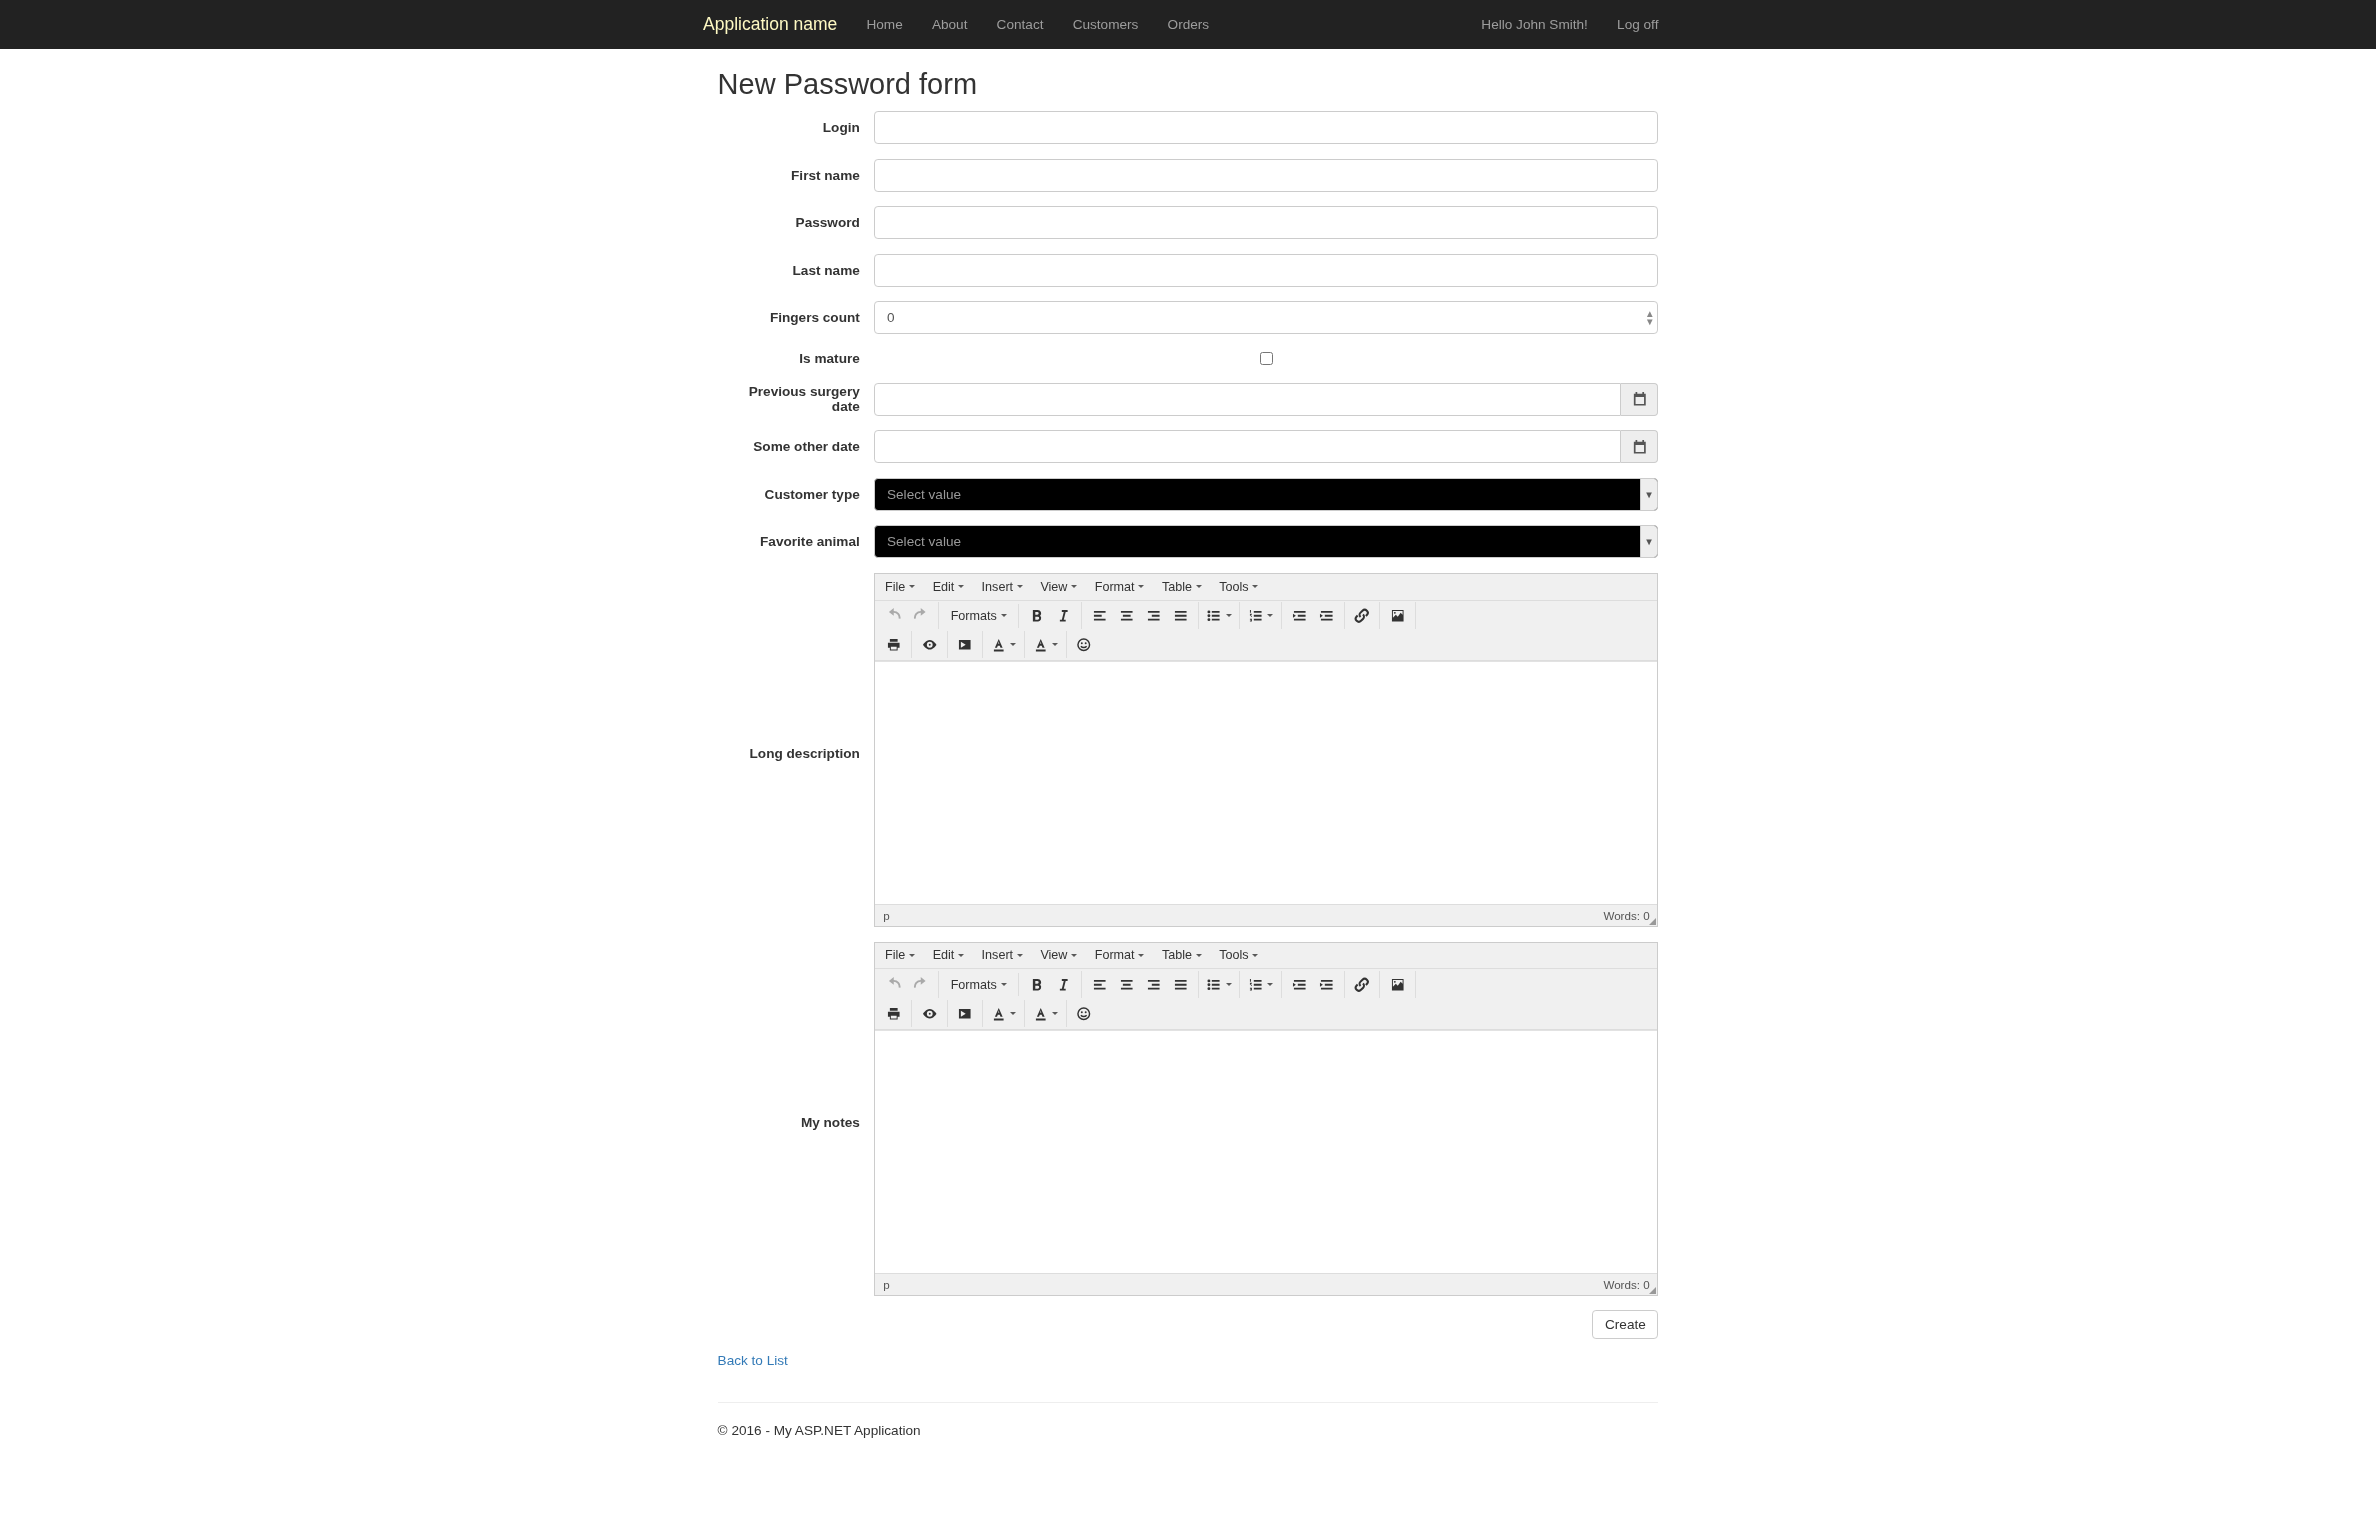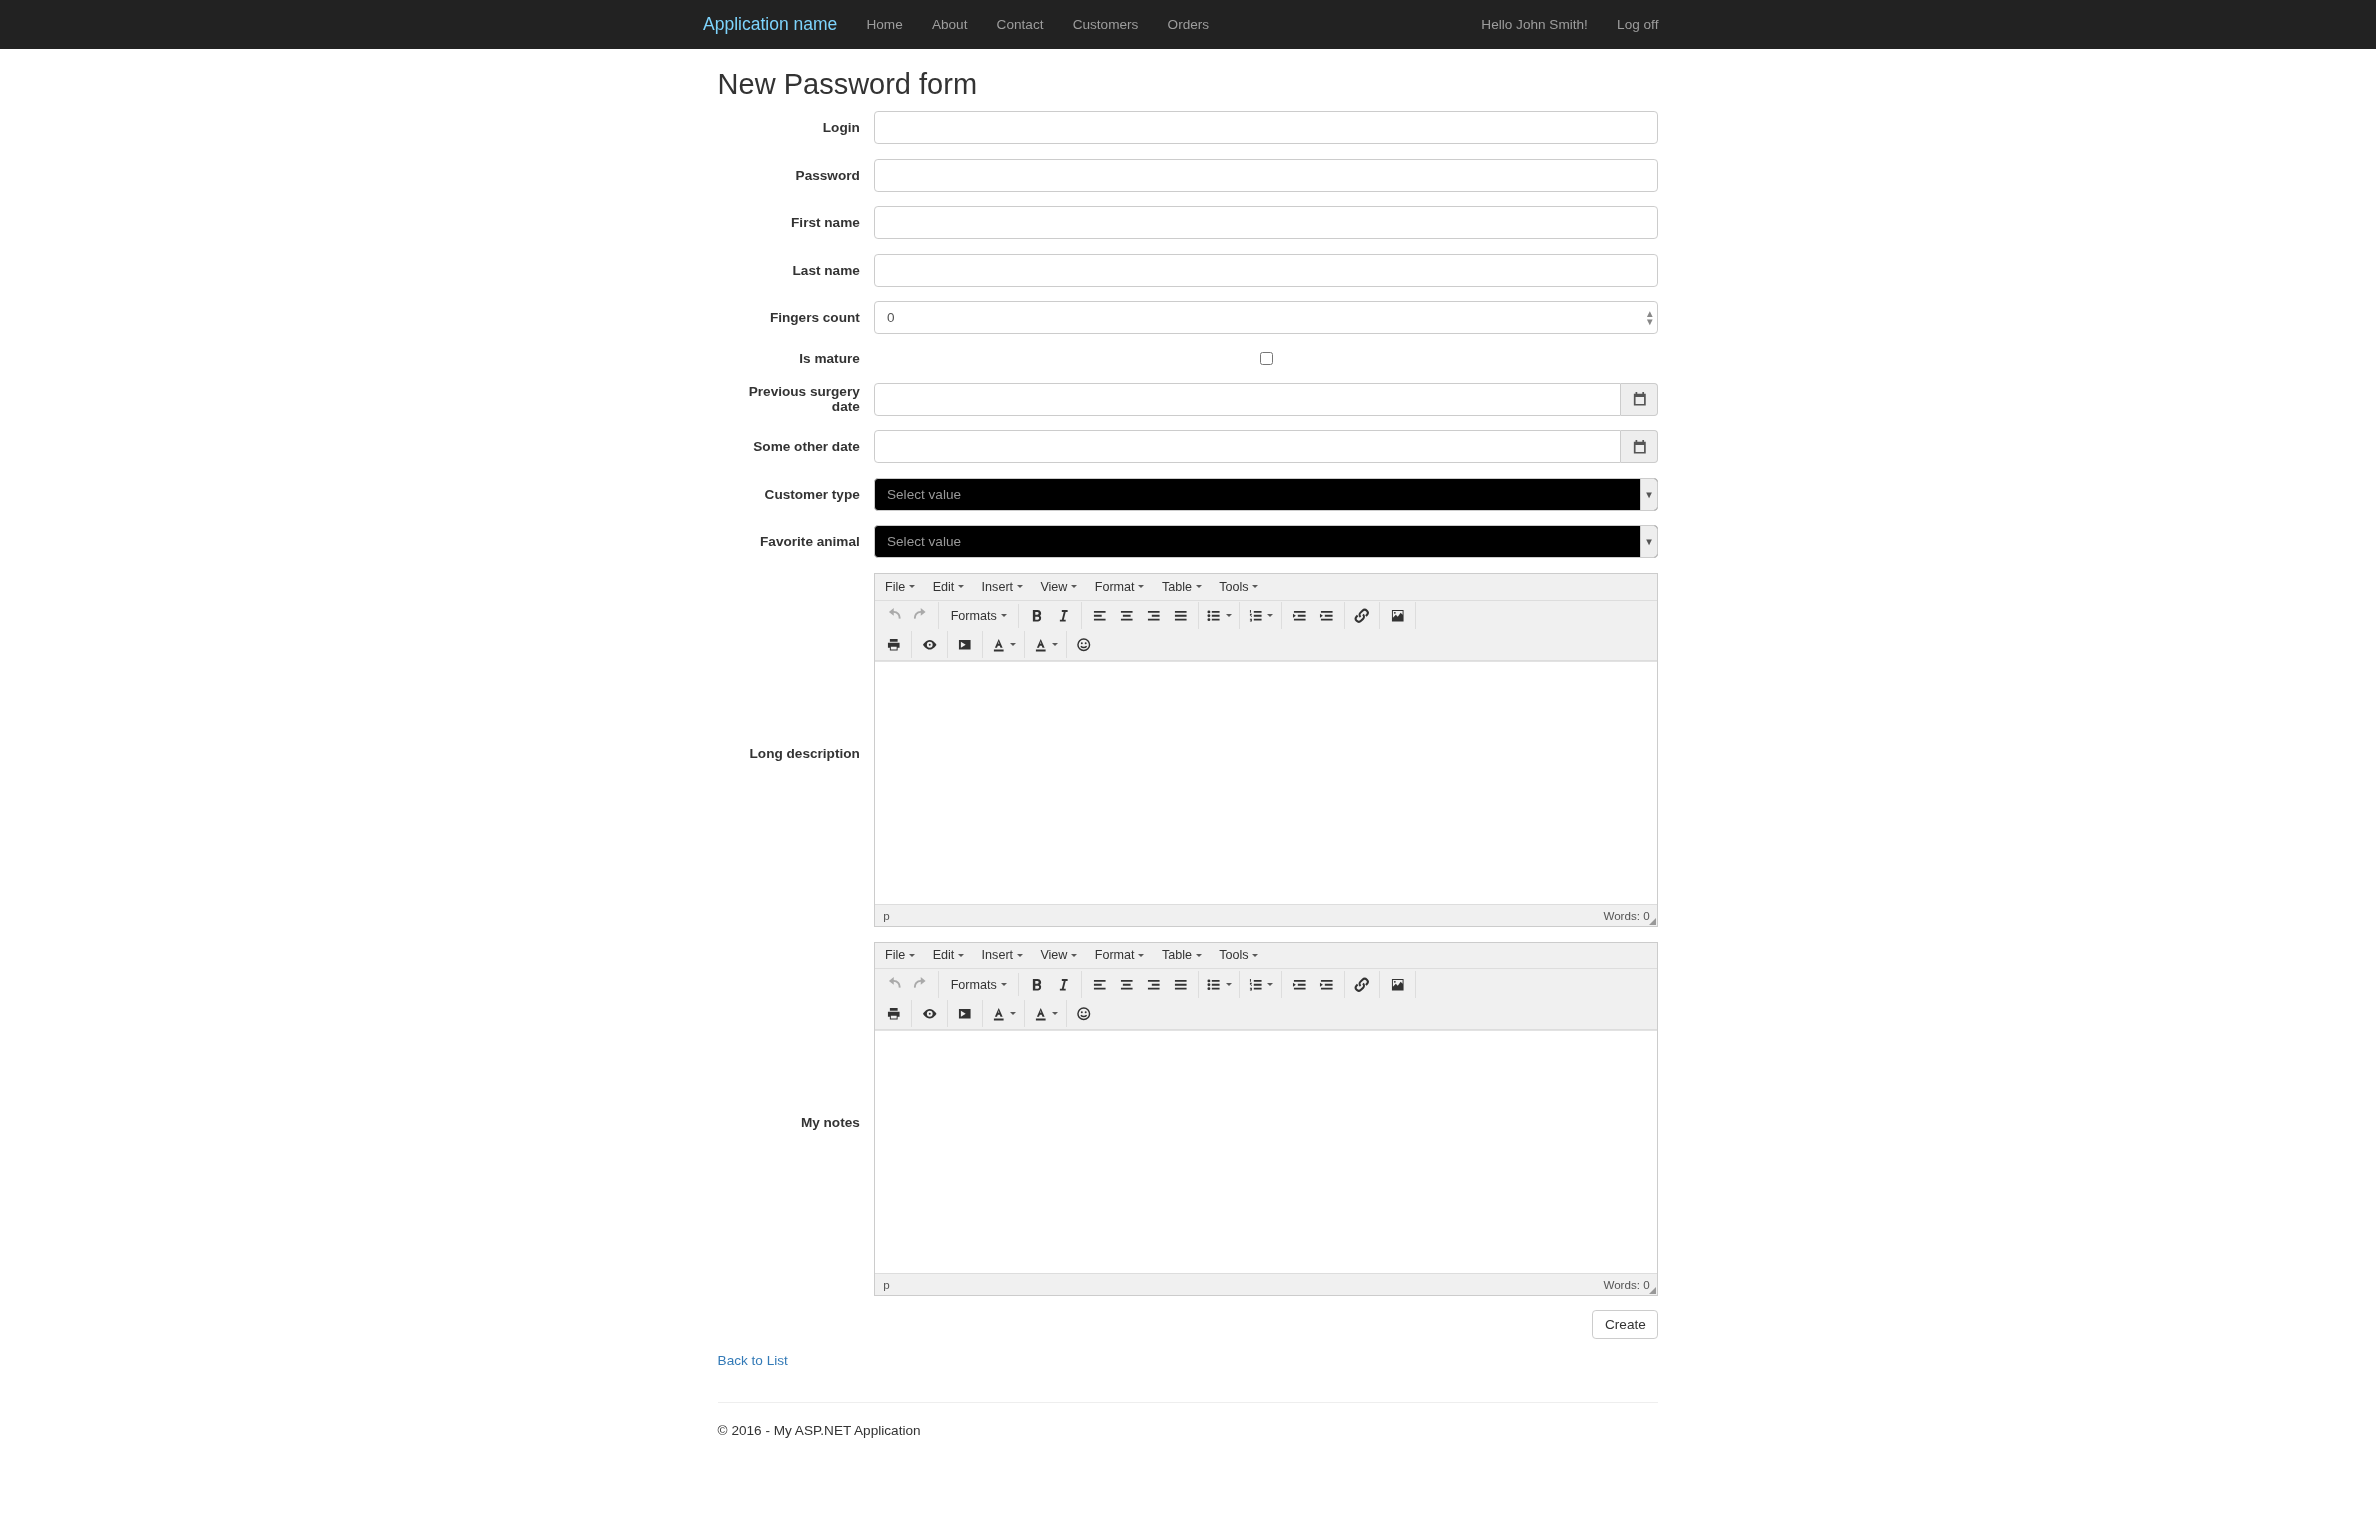--- a/index.html
+++ b/index.html
@@ -1,20 +1,20 @@
 <!DOCTYPE html>
 <html><head>
 <meta charset="utf-8">
 <style>
   * { box-sizing: border-box; }
   body { margin:0; font-family:"Helvetica Neue",Helvetica,Arial,sans-serif; font-size:13.6px; color:#333; background:#fff; }
   .navbar { background:#222; color:#9d9d9d; height:49px; display:flex; align-items:center; padding:0 14.6px; }
   .navbar .container { width:970px; max-width:970px; margin:0 auto; display:flex; align-items:center; justify-content:space-between; }
   .navbar .left { display:flex; align-items:center; gap:0; }
-  .navbar .brand { color:#7dd3fc; font-size:17.5px; padding:14.6px; margin-left:-14.6px; }
+  .navbar .brand { color:#fef9c3; font-size:17.5px; padding:14.6px; margin-left:-14.6px; }
   .navbar .nav { display:flex; }
   .navbar .nav a { color:#9d9d9d; padding:14.6px; text-decoration:none; font-size:13.6px; display:block; }
   .navbar .right { display:flex; }
   .page { width:970px; max-width:970px; margin:0 auto; padding:0 14.6px; }
   h2 { font-size:29px; margin:19.4px 0 9.7px; font-weight:500; color:#333; }
   .form-horizontal .form-group { display:flex; align-items:center; margin-bottom:14.6px; }
   .form-horizontal .control-label { width:16.6667%; text-align:right; padding-right:14.6px; font-weight:700; font-size:13.6px; }
   .form-horizontal .control-col { width:83.3333%; }
   .form-control { display:block; width:100%; height:33px; padding:5.8px 11.6px; font-size:13.6px; color:#555; background:#fff; border:1px solid #ccc; border-radius:3.9px; }
   .input-group { display:flex; }
@@ -78,29 +78,29 @@
   <h2>New Password form</h2>
 
   <div class="form-horizontal">
     <div class="form-group">
       <label class="control-label">Login</label>
       <div class="control-col">
           <input type="text" class="form-control" style="">
         </div>
     </div>
     <div class="form-group">
+      <label class="control-label">First name</label>
+      <div class="control-col">
+          <input type="text" class="form-control" style="">
+        </div>
+    </div>
+    <div class="form-group">
       <label class="control-label">Password</label>
       <div class="control-col">
           <input type="password" class="form-control" style="">
-        </div>
-    </div>
-    <div class="form-group">
-      <label class="control-label">First name</label>
-      <div class="control-col">
-          <input type="text" class="form-control" style="">
         </div>
     </div>
     <div class="form-group">
       <label class="control-label">Last name</label>
       <div class="control-col">
           <input type="text" class="form-control" style="">
         </div>
     </div>
     <div class="form-group">
       <label class="control-label">Fingers count</label>

